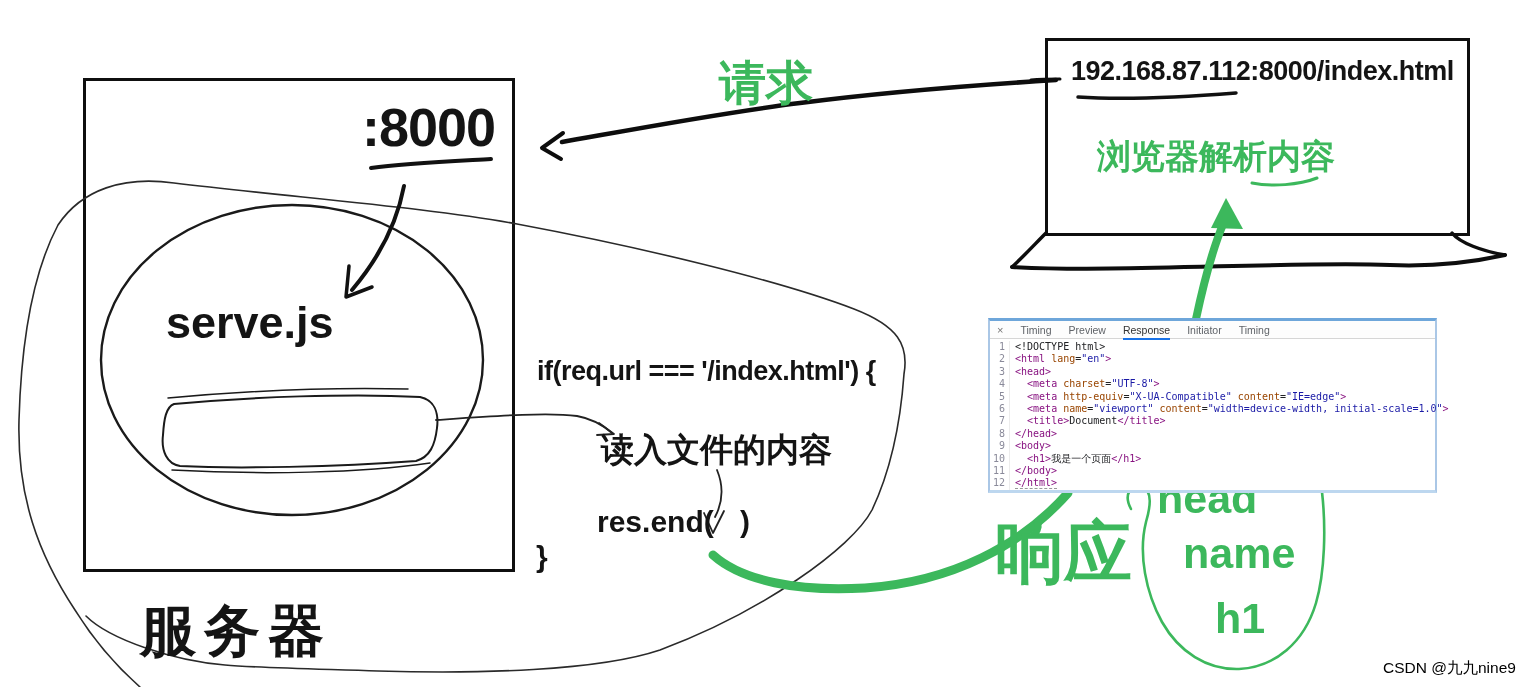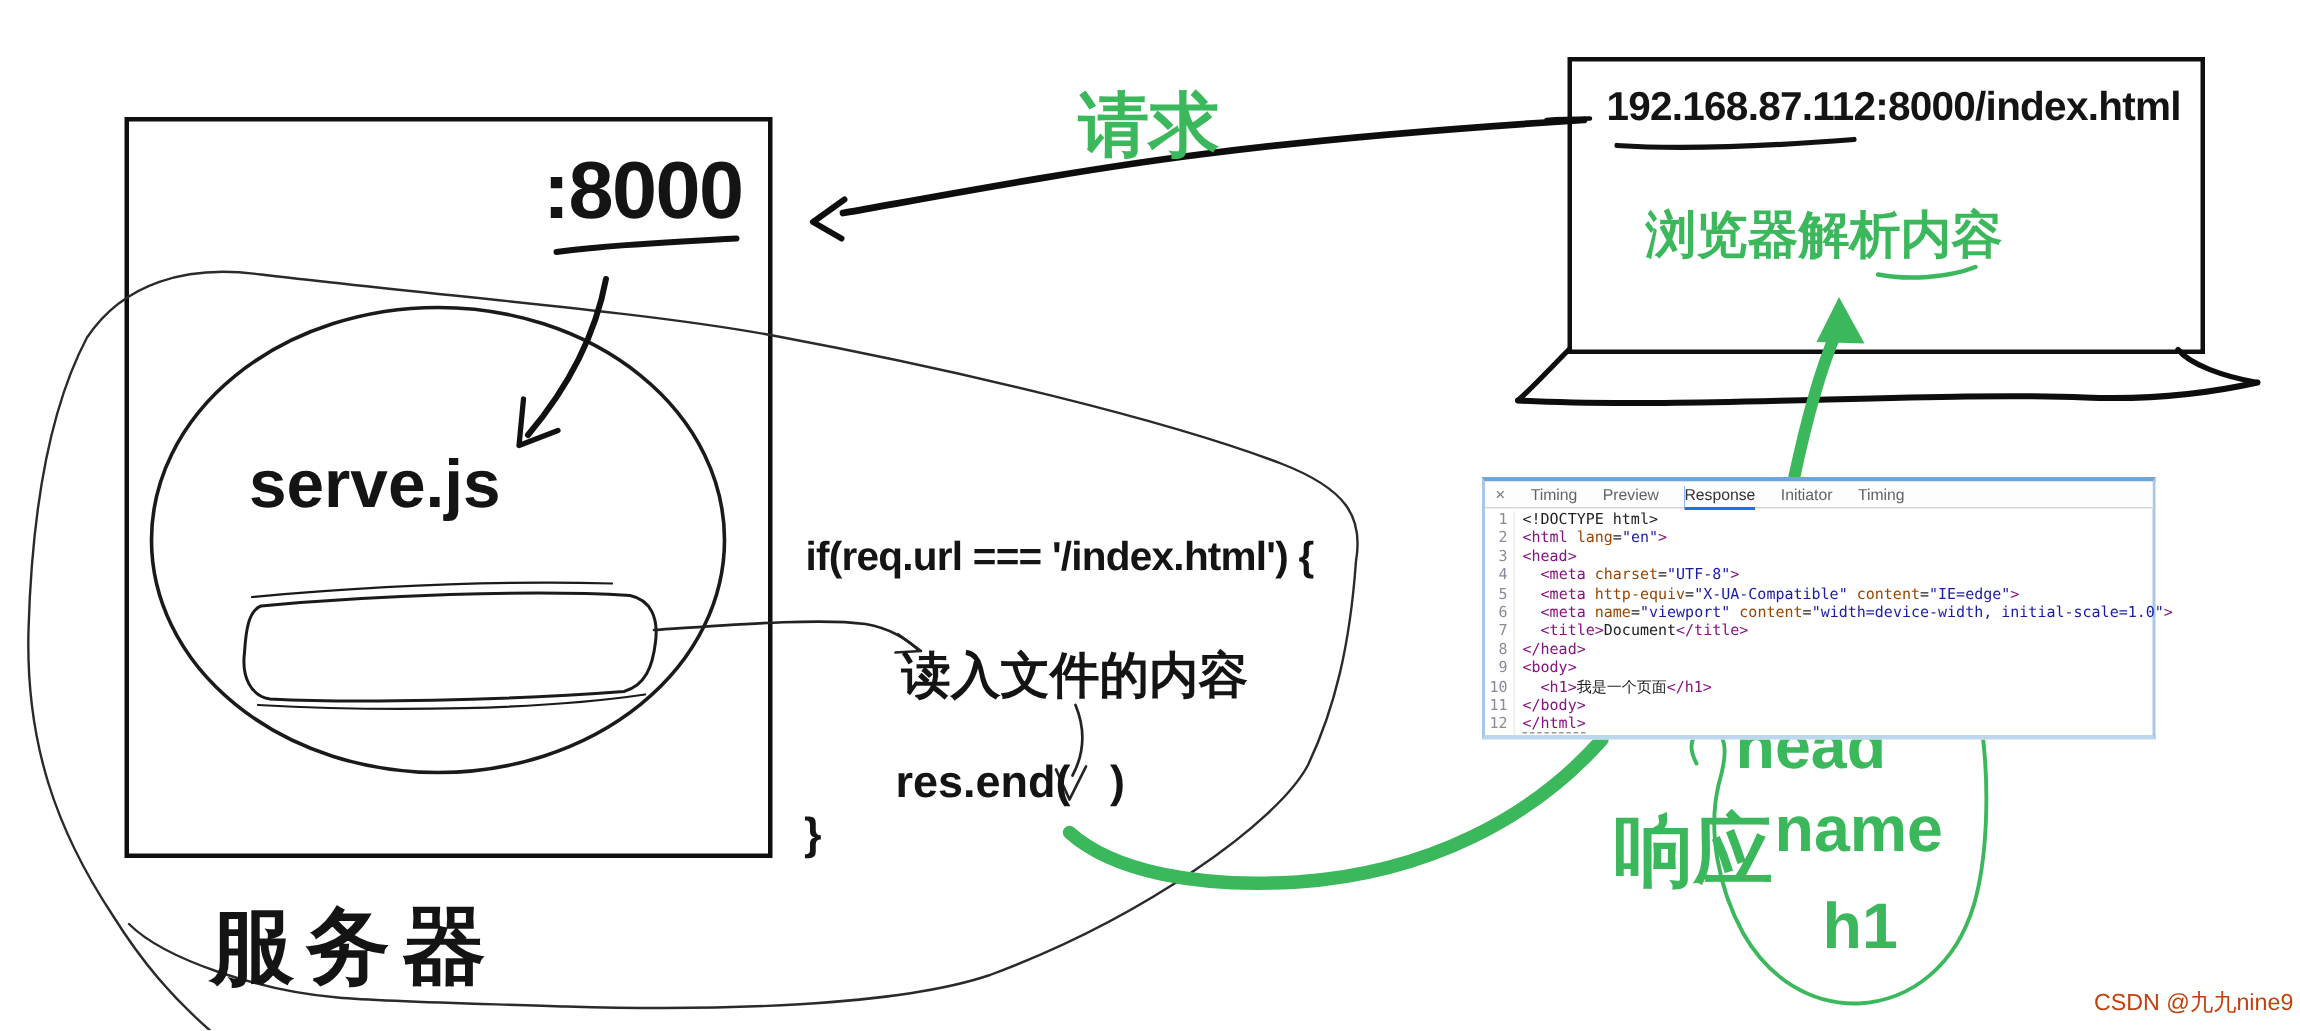--- a/index.html
+++ b/index.html
@@ -17,26 +17,26 @@
   #server-label{left:140px;top:594px;font-size:56px;letter-spacing:8px;font-weight:600;}
   #if-line{left:537px;top:356px;font-size:27px;letter-spacing:-0.5px;}
   #read-note{left:601px;top:428px;font-size:33px;font-weight:600;}
   #resend-open{left:597px;top:505px;font-size:30px;}
   #resend-close{left:740px;top:505px;font-size:30px;}
   #close-brace{left:536px;top:540px;font-size:30px;}
   #url-text{left:1071px;top:56px;font-size:27px;letter-spacing:-0.5px;}
   
   .green-label{color:#3cb85c;font-weight:bold;z-index:2;white-space:nowrap;}
   #request-label{left:719px;top:52px;font-size:47px;}
-  #response-label{left:1076px;top:508px;font-size:53px;margin-top:24px;}
+  #response-label{left:996px;top:508px;font-size:68px;}
   #parse-label{left:1097px;top:134px;font-size:34px;}
   #head-label{left:1157px;top:474px;font-size:43px;}
   #body-label{left:1183px;top:529px;font-size:43px;}
   #h1-label{left:1215px;top:594px;font-size:43px;}
-  #watermark{left:1383px;top:658px;font-size:15.5px;color:#c2410c;z-index:3;margin-left:13px;}
+  #watermark{left:1383px;top:658px;font-size:15.5px;color:#000000;z-index:3;}
   
   #ink{left:0;top:0;width:1533px;height:687px;z-index:2;pointer-events:none;}
   
   #devtools{left:988px;top:318px;width:449px;height:175px;background:#ffffff;z-index:5;
             border:2px solid #aac7e6;border-top:3px solid #6ea6da;border-bottom:3px solid #bdd7ef;
             box-sizing:border-box;font-family:"Liberation Sans",sans-serif;}
   #tabbar{display:flex;align-items:center;height:17px;border-bottom:1px solid #d6d6d6;
           padding-left:7px;gap:17px;font-size:10.5px;color:#5f6368;background:#fdfdfd;}
   #tabbar .close{color:#777;font-size:11px;cursor:default;}
   #tabbar .tab{height:16px;line-height:16px;cursor:default;}

